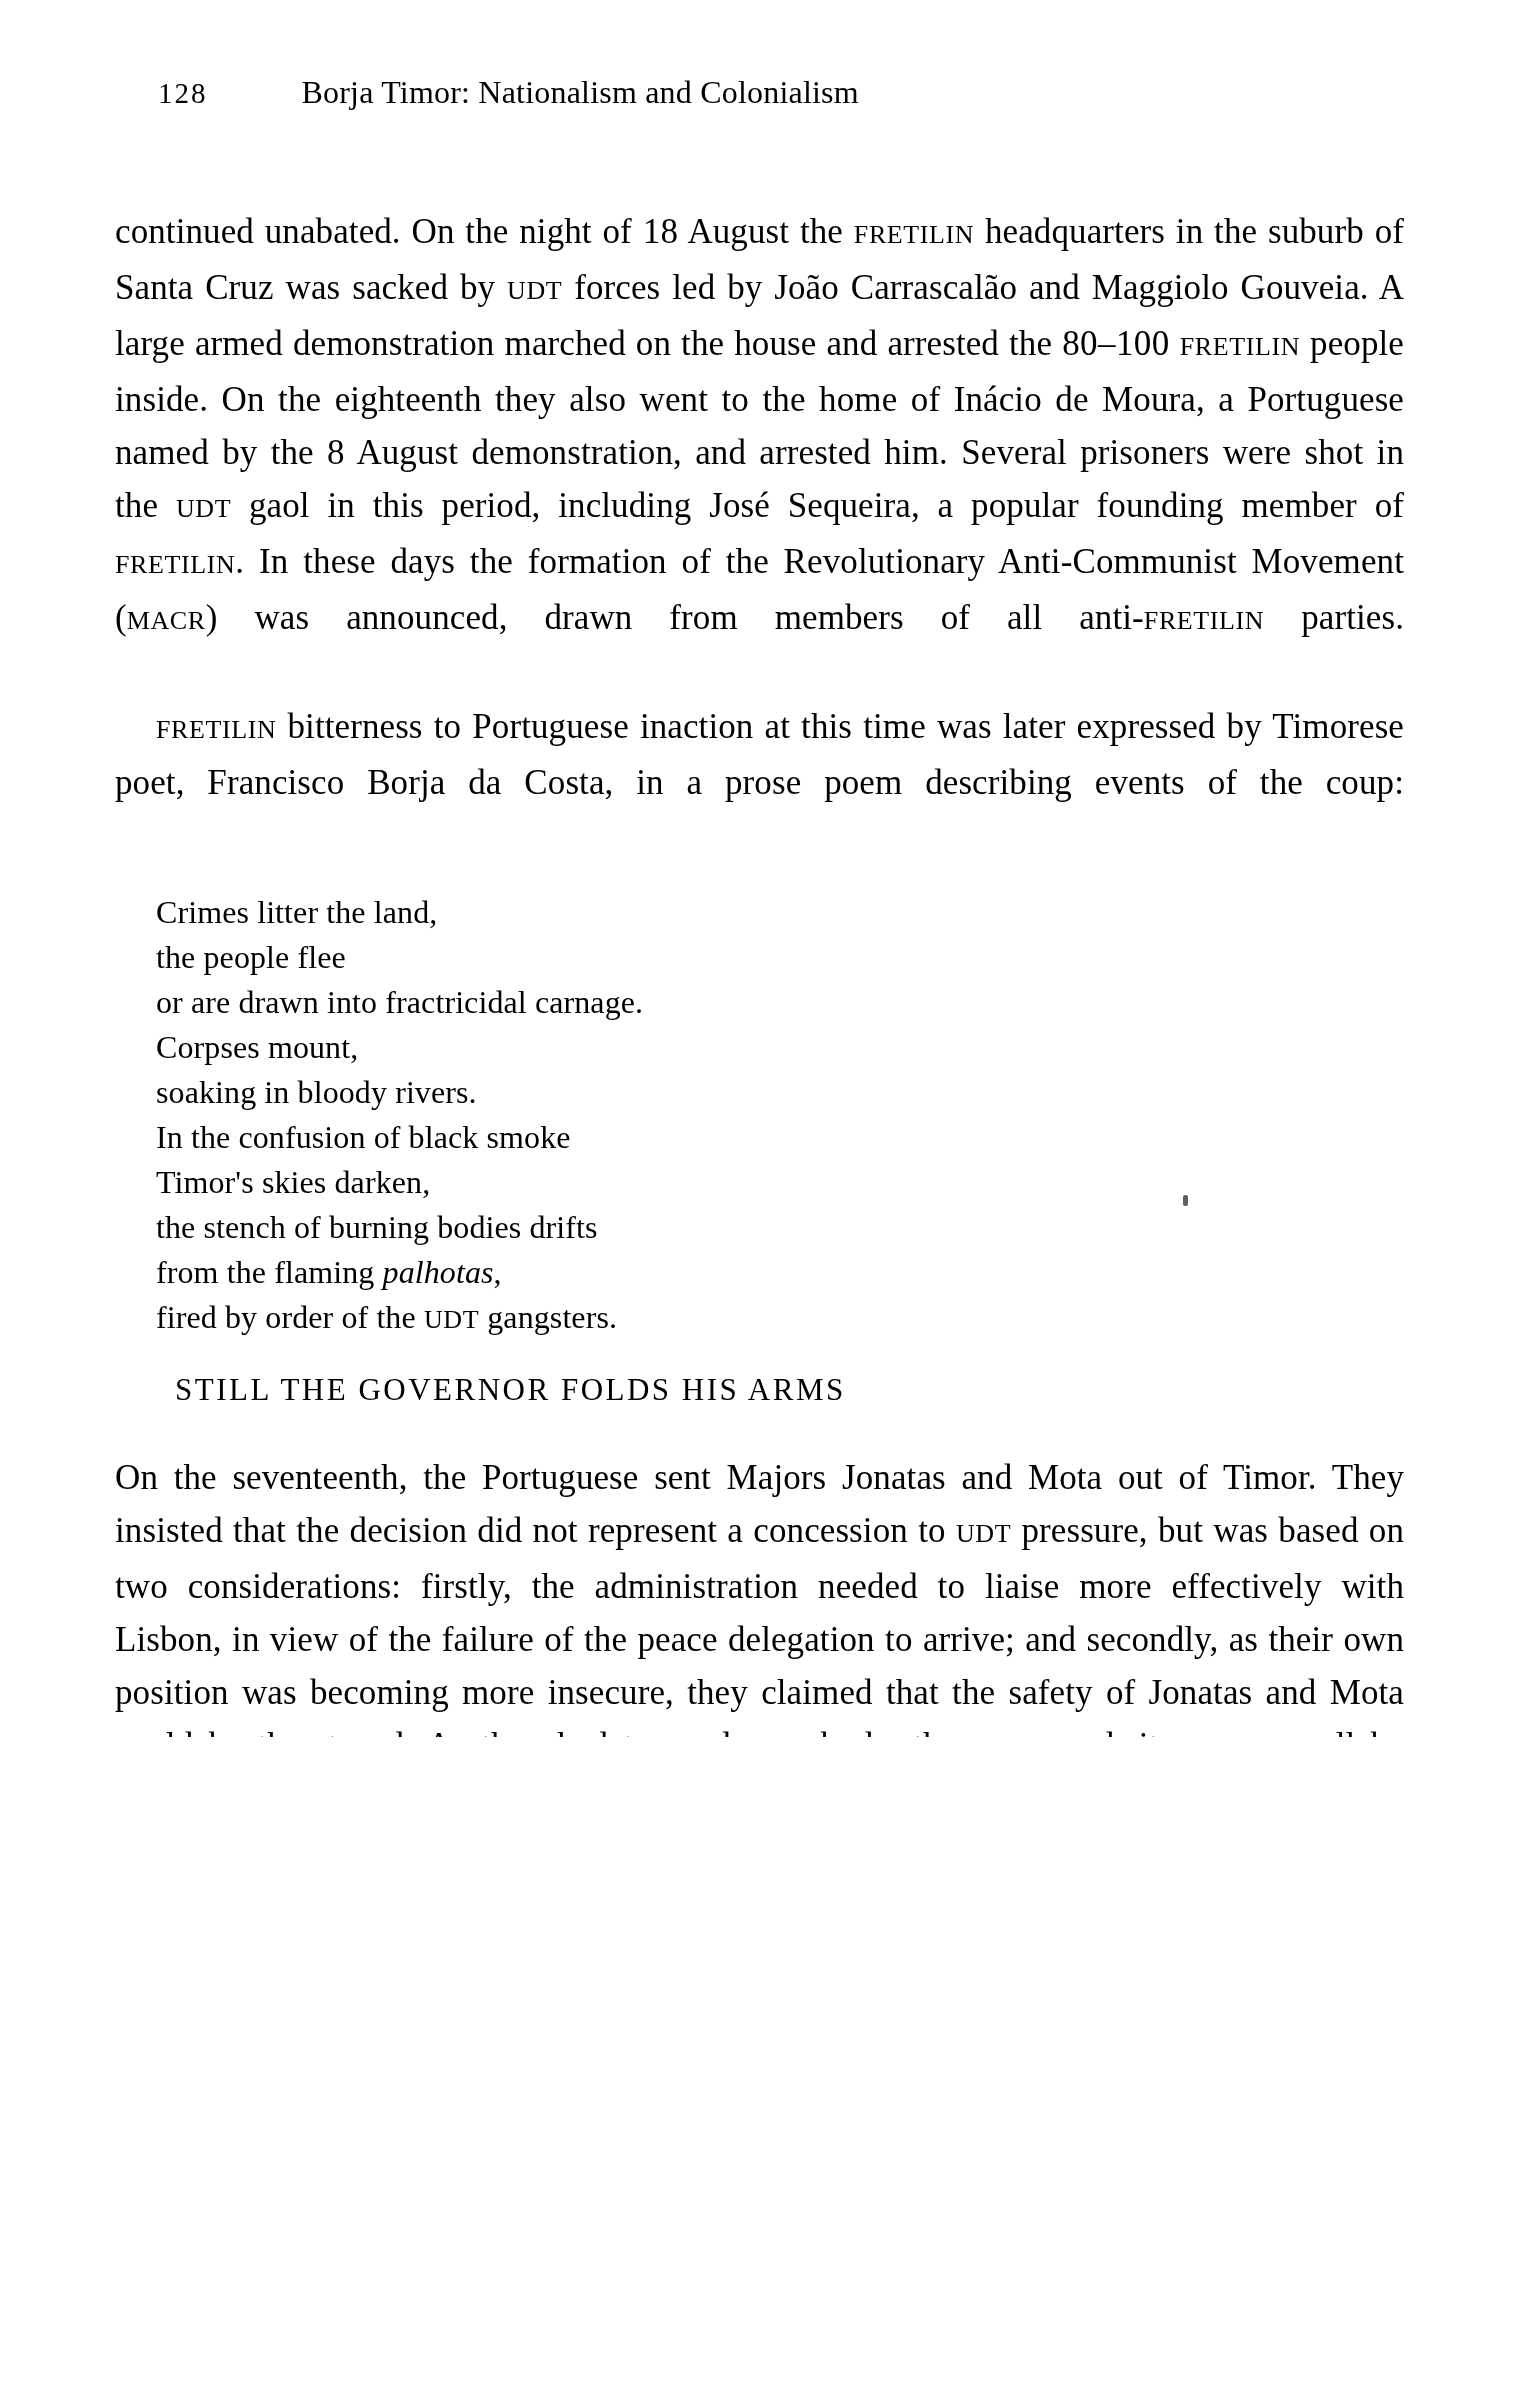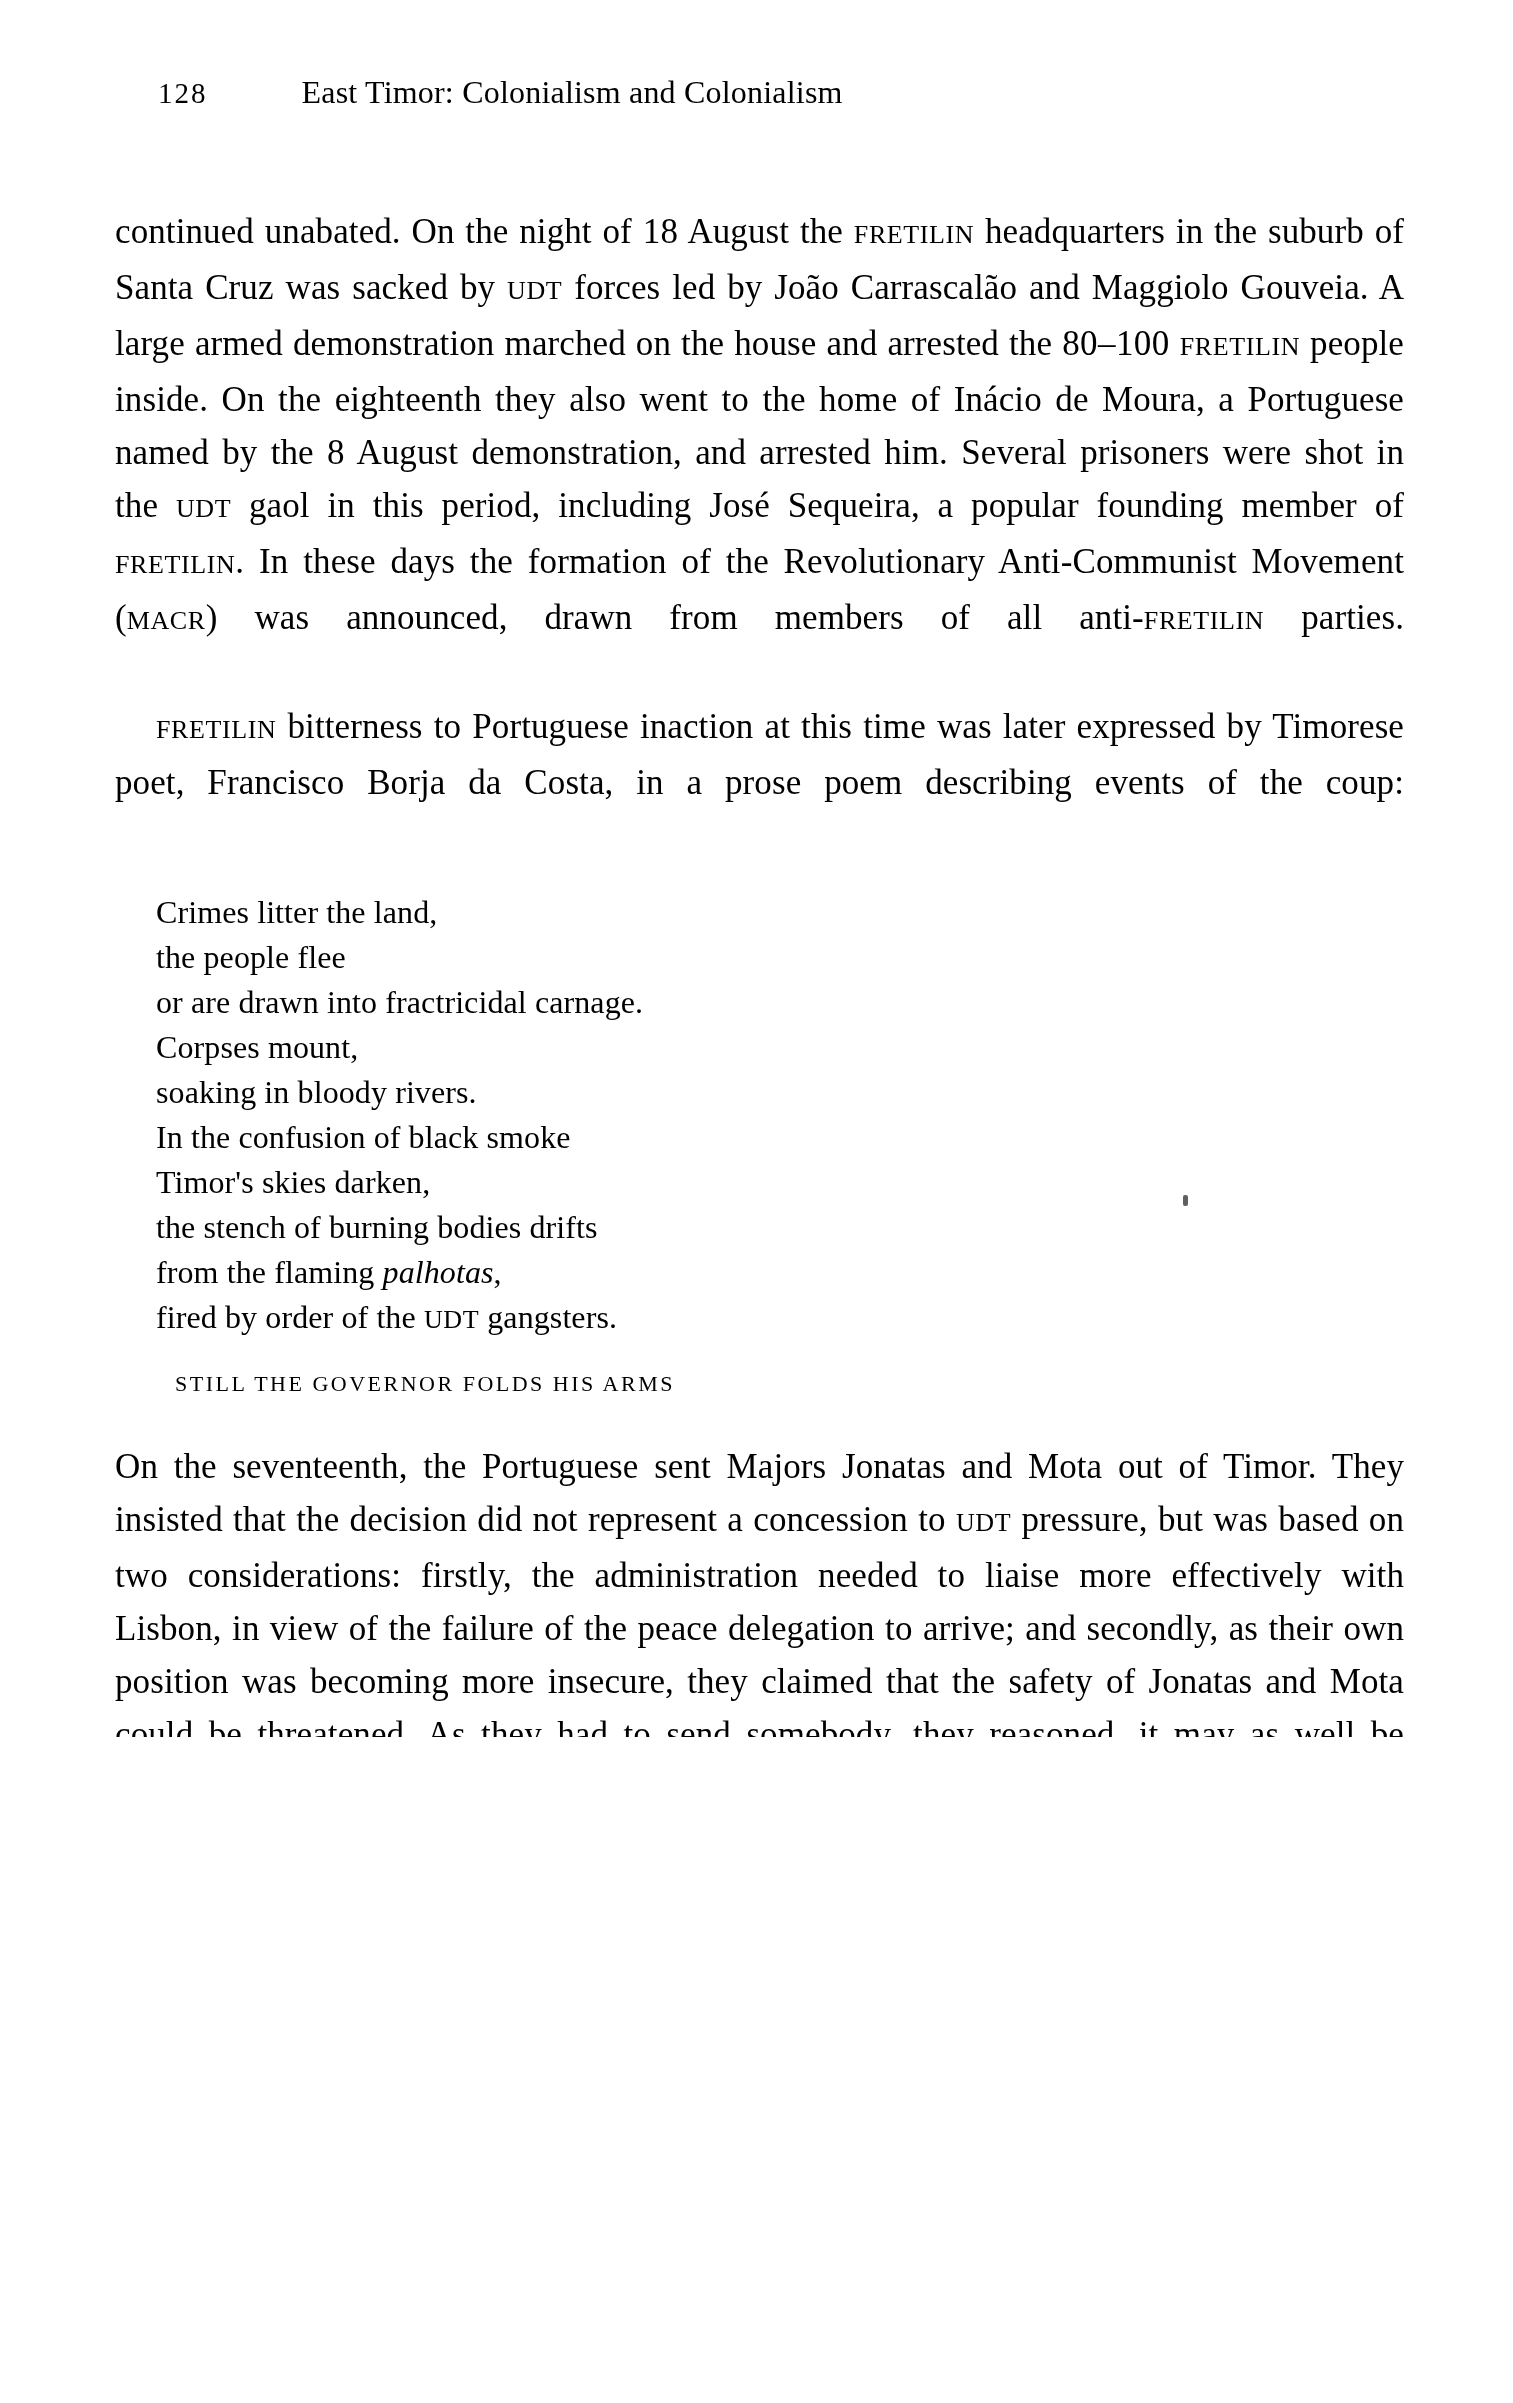--- a/index.html
+++ b/index.html
@@ -96,21 +96,21 @@
   }
   .verse .vline {
     white-space: pre-wrap;
     display: block;
   }
 
   
   .capsline {
     margin: 29px 0 0 0;
     padding-left: 60px;
-    font-size: 22px;
+    font-size: 31px;
     letter-spacing: 2.5px;
     line-height: 1.2;
     white-space: pre;
   }
 
   .gap-after-caps { height: 43px; }
 
   
   .speck {
     position: absolute;
@@ -119,21 +119,21 @@
     opacity: 0.75;
   }
 </style>
 </head>
 <body>
 
 <div id="page">
 
   <div class="running-head">
     <span class="folio">128</span>
-    <span class="head-title">East Timor: Colonialism and Colonialism</span>
+    <span class="head-title">Borja Timor: Nationalism and Colonialism</span>
   </div>
 
   <div class="textblock">
 
     <p class="body"><span>continued unabated. On the night of </span><span class="osf">18</span><span> August the </span><span class="sc">FRETILIN</span><span> headquarters in the suburb of Santa Cruz was sacked by </span><span class="sc">UDT</span><span> forces led by João Carrascalão and Maggiolo Gouveia. A large armed demonstration marched on the house and arrested the </span><span class="osf">80–100</span><span> </span><span class="sc">FRETILIN</span><span> people inside. On the eighteenth they also went to the home of Inácio de Moura, a Portuguese named by the </span><span class="osf">8</span><span> August demonstration, and arrested him. Several prisoners were shot in the </span><span class="sc">UDT</span><span> gaol in this period, including José Sequeira, a popular founding member of </span><span class="sc">FRETILIN</span><span>. In these days the formation of the Revolutionary Anti-Communist Movement (</span><span class="sc">MACR</span><span>) was announced, drawn from members of all anti-</span><span class="sc">FRETILIN</span><span> parties.</span></p>
 
     <p class="body indent"><span class="sc">FRETILIN</span><span> bitterness to Portuguese inaction at this time was later expressed by Timorese poet, Francisco Borja da Costa, in a prose poem describing events of the coup:</span></p>
 
     <div class="verse">
       <span class="vline"><span>Crimes litter the land,</span></span>

